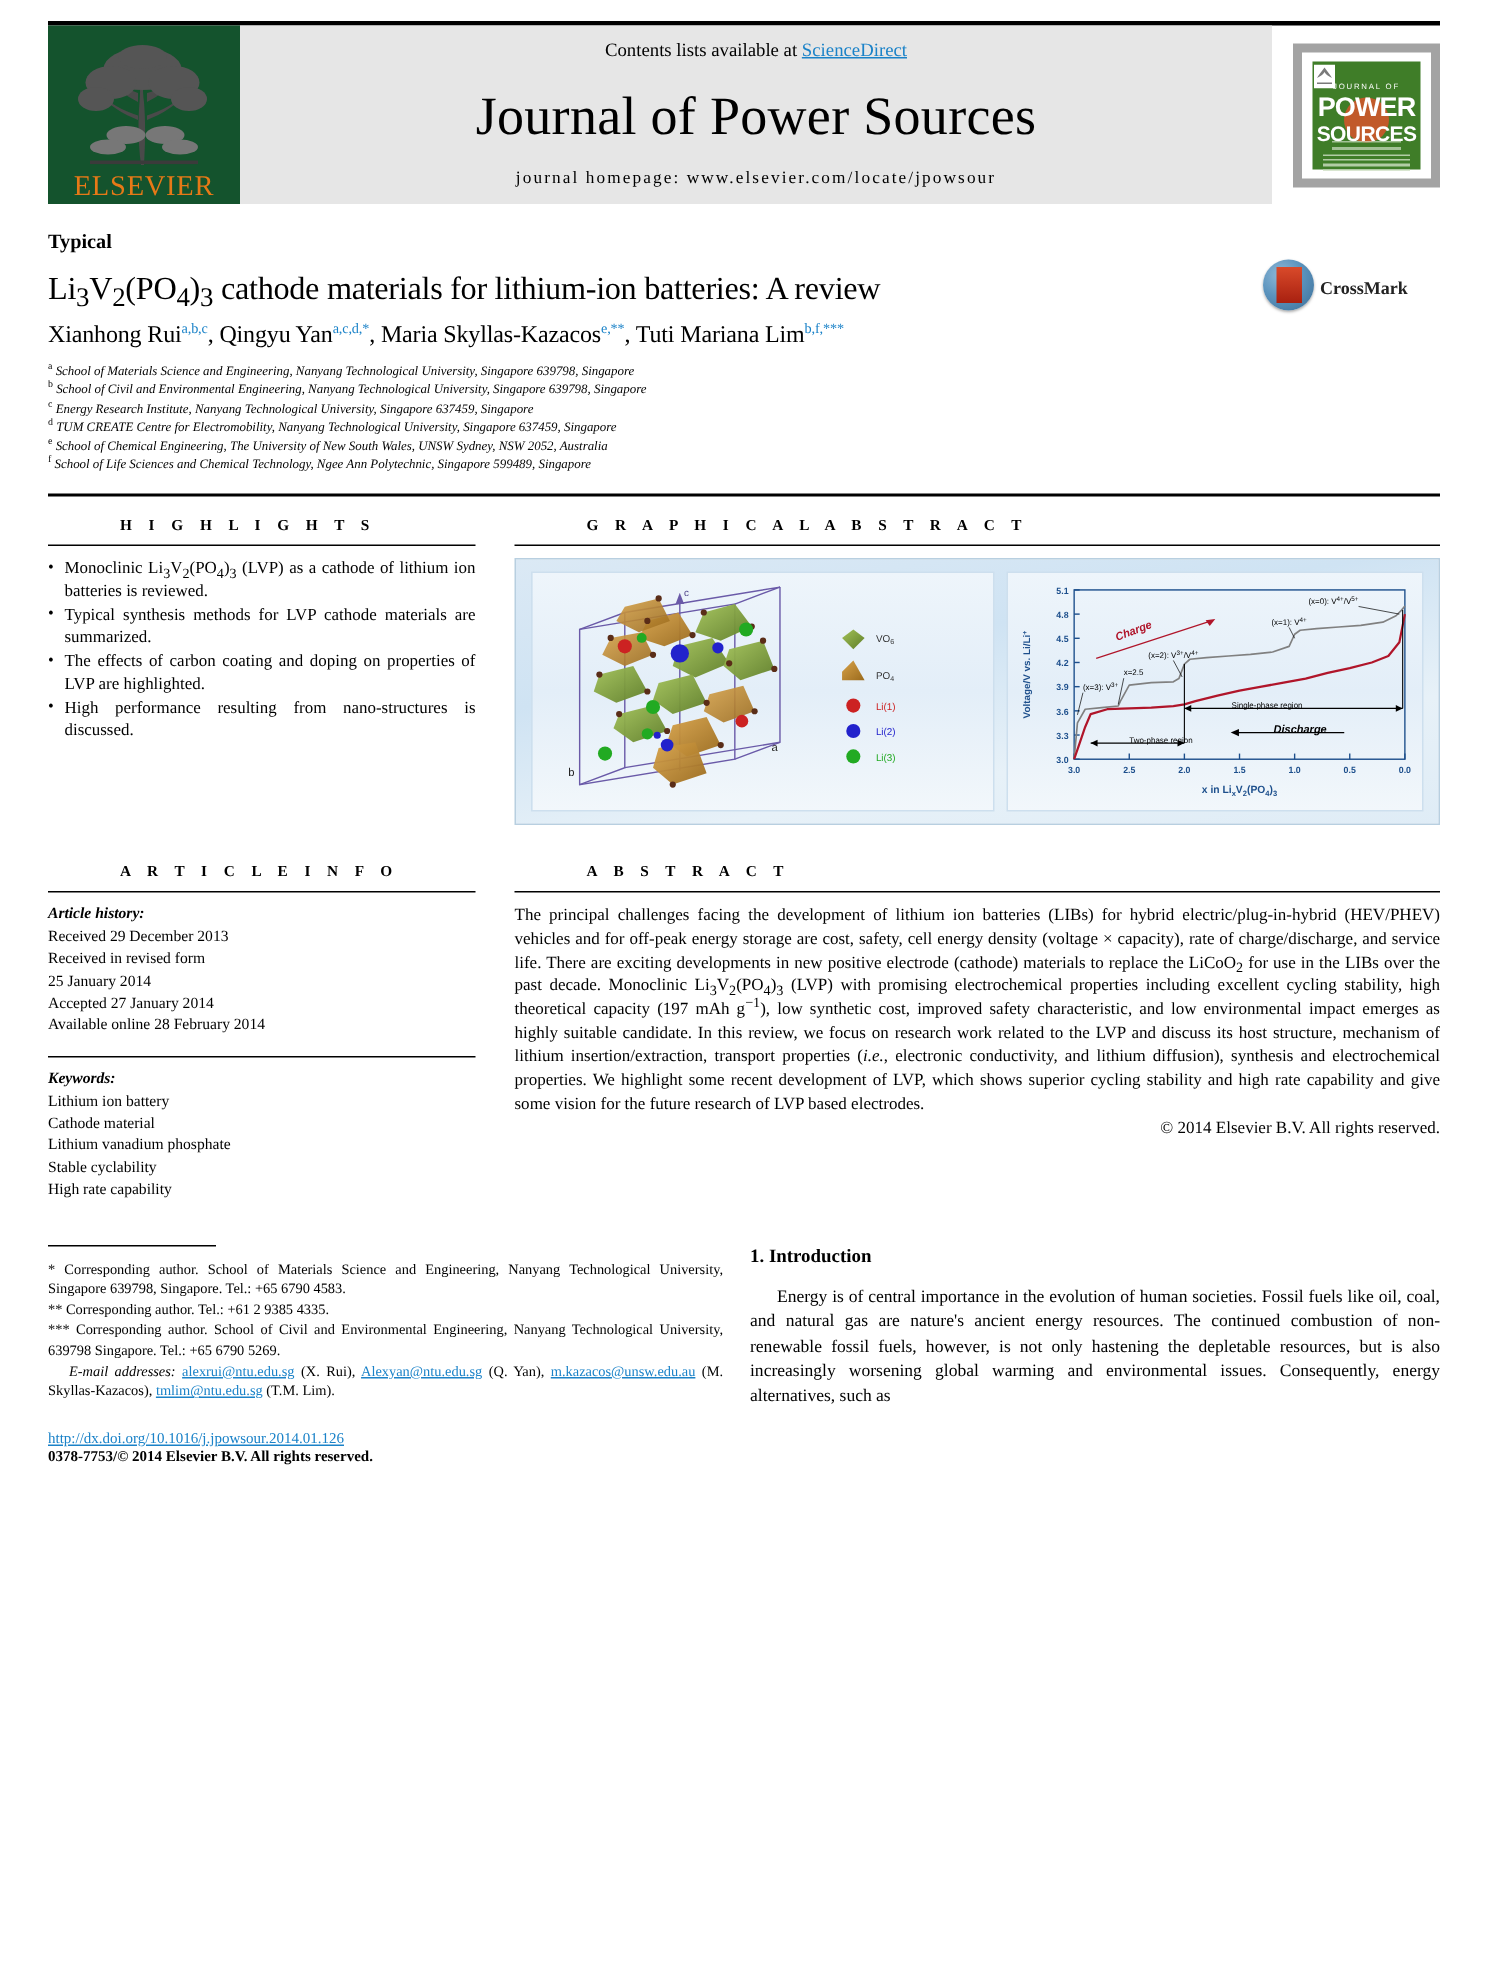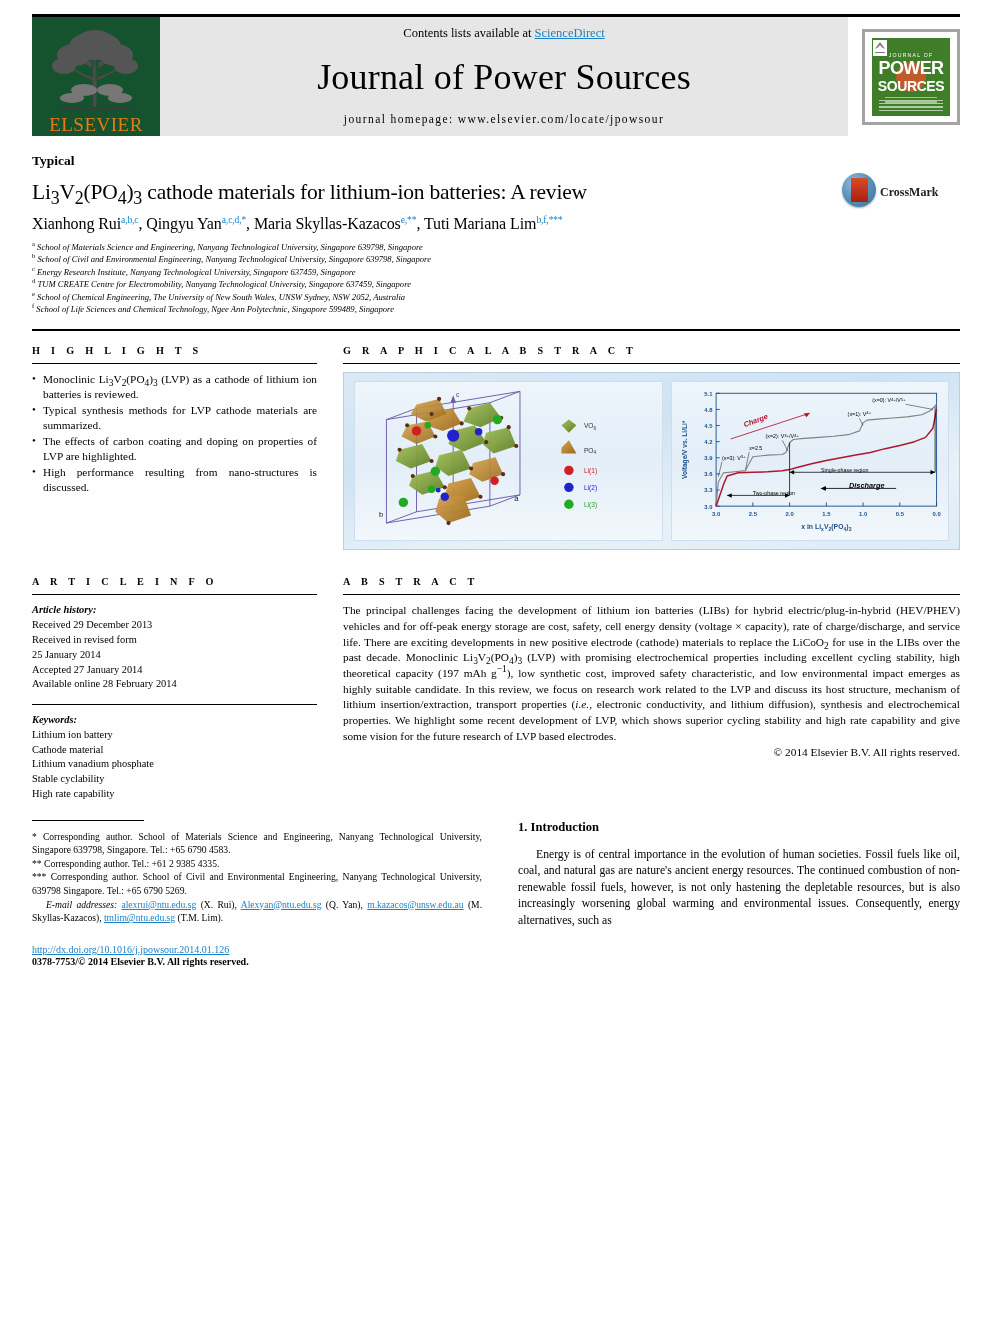--- a/index.html
+++ b/index.html
@@ -74,21 +74,21 @@
   }
   .cover-box {
     width: 112px;
     flex: 0 0 112px;
     display: flex;
     align-items: center;
     justify-content: flex-end;
   }
   .cover {
     width: 98px; height: 96px;
-    border: 3px solid #a3a3a3;
+    border: 6px solid #a3a3a3;
     background: #fff;
     position: relative;
     overflow: hidden;
   }
   .cover-green {
     position: absolute; left: 7px; top: 6px; right: 7px; bottom: 6px;
     background: #3f7d28;
   }
   .cover-jt {
     position:absolute; left:0; right:0; top:20px;
@@ -148,20 +148,21 @@
   hr.rule { border: none; border-top: 2px solid #000; margin: 14px 0 0 0; }
 
   
   .cols { display: flex; gap: 26px; margin-top: 14px; }
   .col-left { width: 285px; flex: 0 0 285px; }
   .col-right { flex: 1; }
 
   .sec-head {
     font-size: 10.2px; font-weight: bold; letter-spacing: 4.3px;
     font-family: "Liberation Serif", serif;
+    margin-left: 48px;
   }
   .sec-rule { border: none; border-top: 1.3px solid #000; margin: 7px 0 8px 0; }
 
   ul.highlights { list-style: none; margin: 0; padding: 0; }
   ul.highlights li {
     font-size: 11.3px; line-height: 1.32; text-align: justify;
     position: relative; padding-left: 11px; margin-bottom: 1px;
   }
   ul.highlights li::before {
     content: "\2022"; position: absolute; left: 0; top: -1px; font-size: 11px;
@@ -195,21 +196,21 @@
   .ai-block { font-size: 10.4px; line-height: 1.42; }
   .ai-block .it { font-style: italic; font-weight: bold; }
   .ai-block div { white-space: nowrap; }
 
   .abstract-p {
     font-size: 11.35px; line-height: 1.38; text-align: justify; margin: 0;
   }
   .copyright { font-size: 11.35px; text-align: right; margin-top: 2px; }
 
   
-  .bottom { display: flex; gap: 36px; margin-top: 18px; }
+  .bottom { display: flex; gap: 18px; margin-top: 28px; }
   .foot-left { width: 450px; flex: 0 0 450px; position: relative; padding-top: 10px;}
   .foot-left::before {
     content:""; position:absolute; left:0; top:0; width:112px; border-top:1px solid #000;
   }
   .foot-note { font-size: 9.6px; line-height: 1.42; text-align: justify; }
   .lnk { color: #1a82c8; }
   .foot-doi { margin-top: 19px; font-size: 10px; }
   .foot-doi .doi { color:#1a82c8; display:block; }
   .foot-doi .issn { font-weight: bold; display:block; margin-top:1px;}
 

